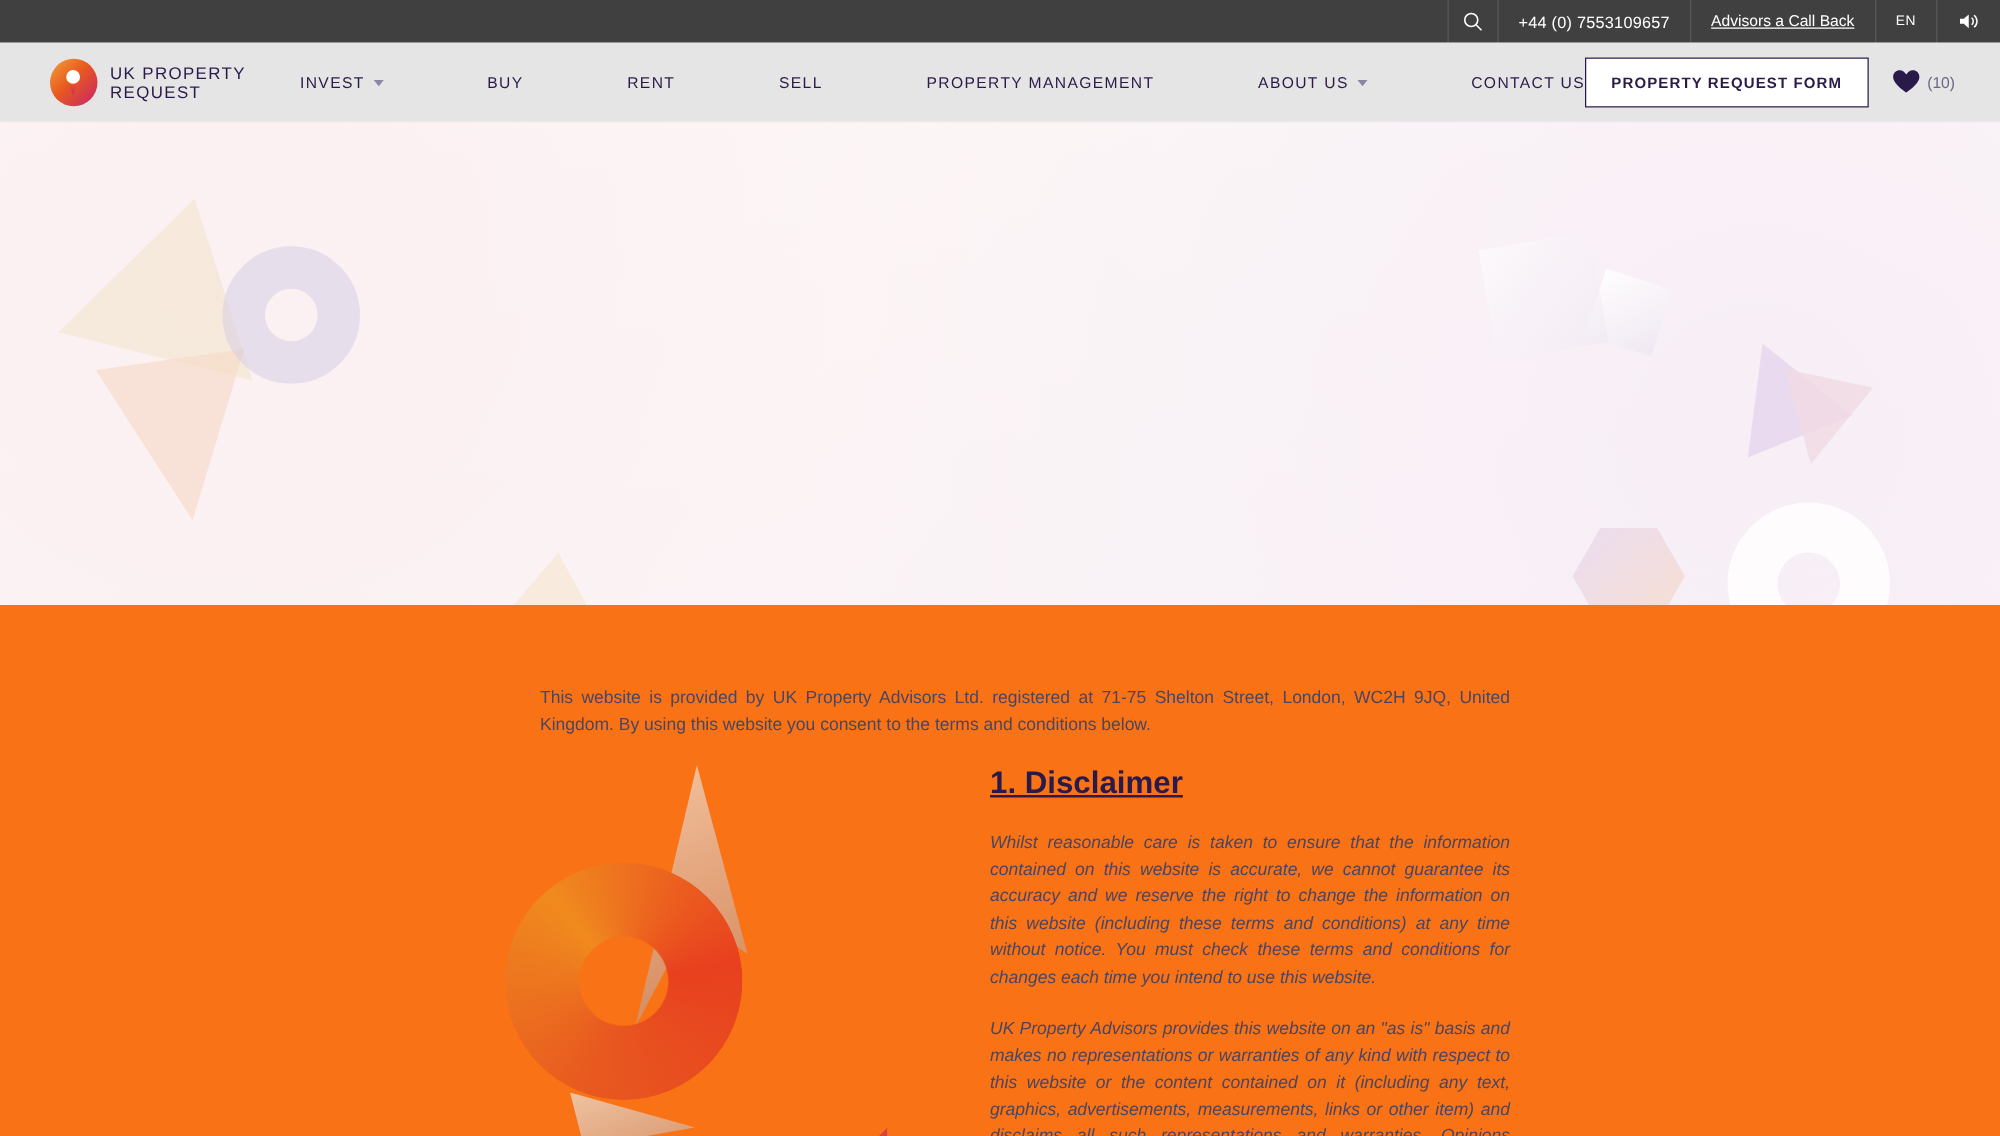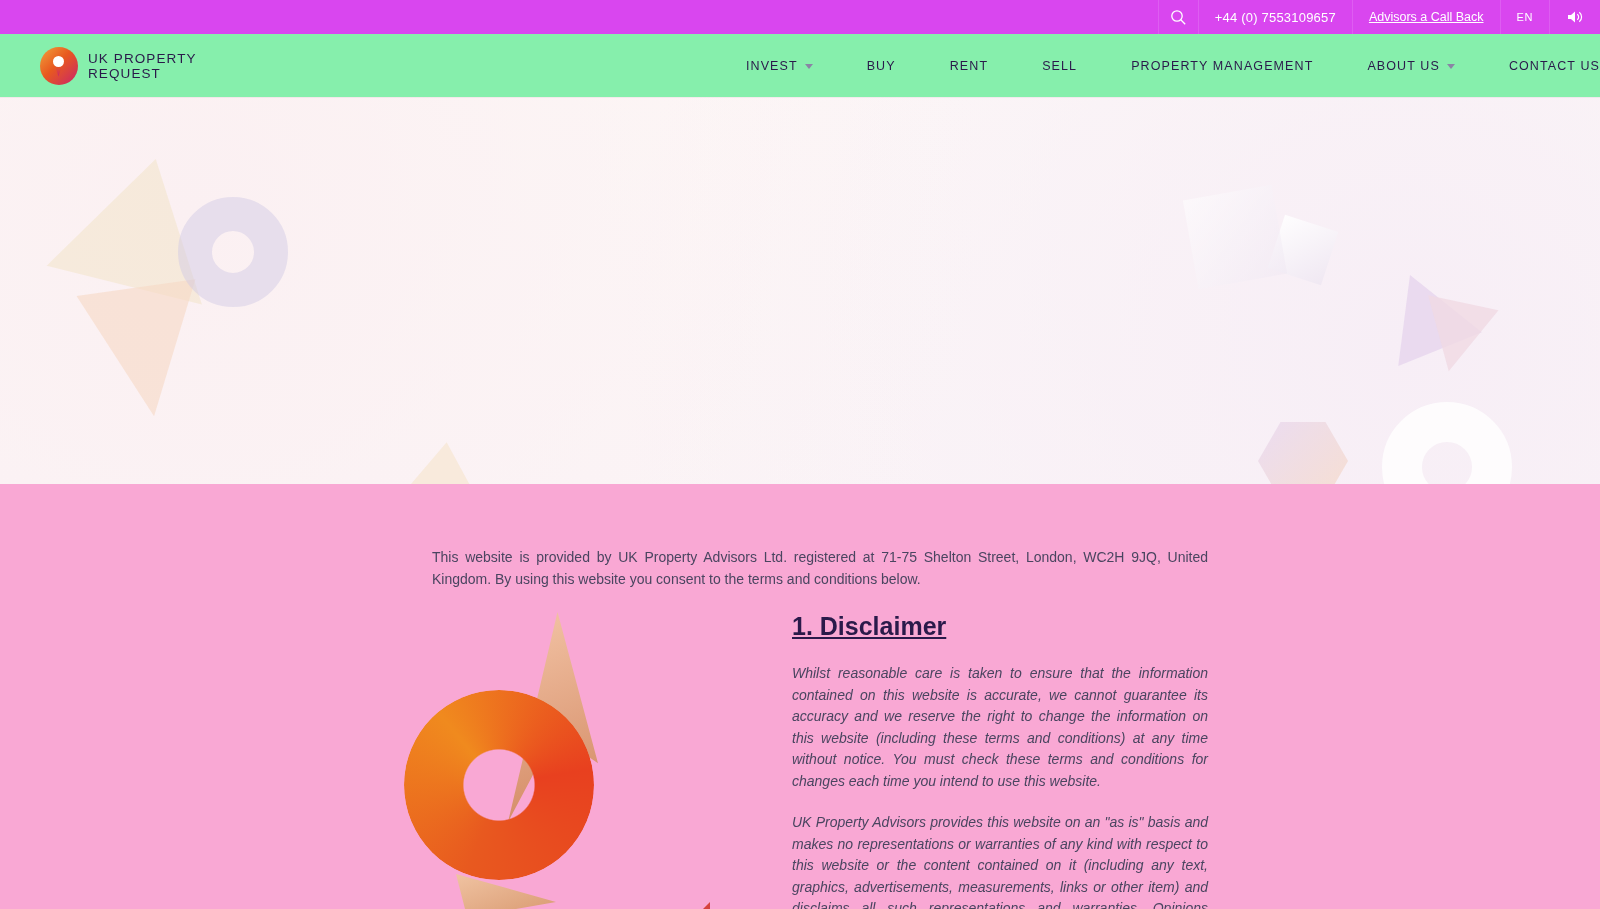--- a/index.html
+++ b/index.html
@@ -7,21 +7,21 @@
     width: 1600px;
     height: 909px;
     overflow: hidden;
     background: #ffffff;
     font-family: "Liberation Sans", sans-serif;
   }
 
   
   .topbar {
     height: 34px;
-    background: #d946ef;
+    background: #404040;
     display: flex;
     align-items: stretch;
     justify-content: flex-end;
     color: #ffffff;
     font-size: 12.5px;
     position: relative;
     z-index: 30;
   }
   .topbar-left-fill { flex: 1; }
   .topbar-cell {
@@ -39,21 +39,21 @@
     font-size: 12.5px;
     color: #ffffff;
     cursor: pointer;
   }
   .topbar-lang { font-size: 11px; letter-spacing: 0.6px; }
   .icon-search-svg { display: block; }
 
   
   .nav {
     height: 63px;
-    background: #86efac;
+    background: #e5e5e5;
     display: flex;
     align-items: center;
     position: relative;
     z-index: 25;
     box-shadow: 0 1px 0 rgba(0,0,0,0.04);
   }
   .brand {
     display: flex;
     align-items: center;
     gap: 10px;
@@ -87,22 +87,22 @@
     color: #2a1a4a;
     font-size: 13.5px;
     line-height: 15px;
     letter-spacing: 1.1px;
     font-weight: 400;
   }
   .nav-links {
     flex: 1;
     display: flex;
     align-items: center;
-    justify-content: flex-end;
-    gap: 54px;
+    justify-content: space-between;
+    gap: 34px;
   }
   .nav-link {
     color: #2a1a4a;
     font-size: 12.5px;
     letter-spacing: 1.1px;
     text-transform: uppercase;
     display: flex;
     align-items: center;
     gap: 7px;
     cursor: pointer;
@@ -185,21 +185,21 @@
     opacity: .75;
   }
   .sq {
     background: linear-gradient(135deg, #ffffff, #efe7f2);
     opacity: .9;
   }
 
   
   .content {
     position: relative;
-    background: #f9a8d4;
+    background: #f97316;
     height: 425px;
     overflow: hidden;
     padding-left: 40px;
   }
   .intro {
     width: 776px;
     margin: 62px auto 0 auto;
     color: #4a4560;
     font-size: 14px;
     line-height: 22px;
@@ -328,20 +328,29 @@
     </div>
     <div class="nav-link">
       <span>ABOUT US</span>
       <span class="caret"></span>
     </div>
     <div class="nav-link">
       <span>CONTACT US</span>
     </div>
   </div>
 
+  <div class="nav-right">
+    <button class="btn-request">PROPERTY REQUEST FORM</button>
+    <div class="fav">
+      <svg width="24" height="21" viewBox="0 0 24 21">
+        <path d="M12 19 C12 19 1.5 12.2 1.5 6.6 C1.5 3.3 4 1.2 6.7 1.2 C9 1.2 11 2.8 12 4.6 C13 2.8 15 1.2 17.3 1.2 C20 1.2 22.5 3.3 22.5 6.6 C22.5 12.2 12 19 12 19 z" fill="#2a1a4a"></path>
+      </svg>
+      <span class="fav-count">(10)</span>
+    </div>
+  </div>
 </div>
 
 <div class="hero">
 
   <div class="shape tri" style="left:60px; top:60px; border-width:0 80px 130px 80px; border-color:transparent transparent #f3e3c9 transparent; opacity:.55; transform:rotate(14deg);"></div>
   <div class="shape tri" style="left:85px; top:190px; border-width:130px 60px 0 60px; border-color:#f6d8c4 transparent transparent transparent; opacity:.6; transform:rotate(-8deg);"></div>
   <div class="shape ring" style="left:178px; top:100px; width:110px; height:110px;"></div>
   <div class="shape sq" style="left:1275px; top:125px; width:56px; height:56px; transform:rotate(18deg);"></div>
   <div class="shape tri" style="left:1380px; top:175px; border-width:0 45px 80px 45px; border-color:transparent transparent #e6d4ee transparent; opacity:.8; transform:rotate(-22deg);"></div>
   <div class="shape tri" style="left:1420px; top:205px; border-width:70px 36px 0 36px; border-color:#f0d9e4 transparent transparent transparent; opacity:.8; transform:rotate(12deg);"></div>

